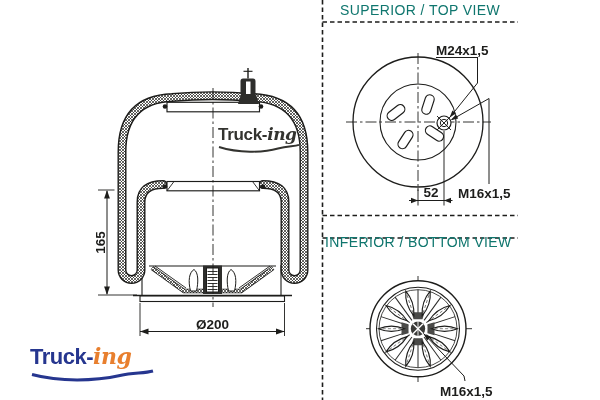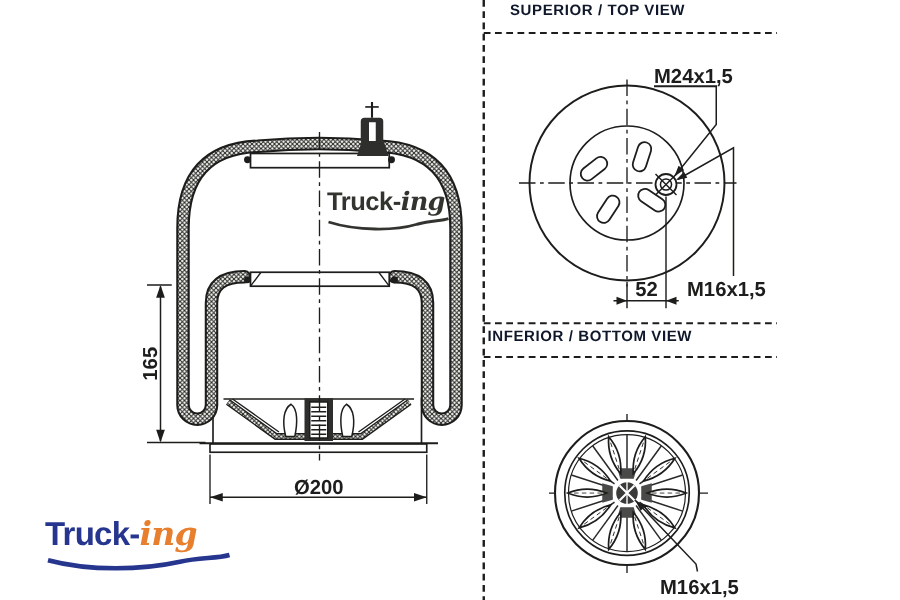--- a/index.html
+++ b/index.html
@@ -1,19 +1,19 @@
 <!DOCTYPE html>
 <html><head>
 <meta charset="utf-8">
 <style>
   html,body{margin:0;padding:0;background:#ffffff;}
   #stage{position:relative;width:600px;height:400px;background:#fff;overflow:hidden;
          font-family:"Liberation Sans", sans-serif;color:#1d1d1b;}
   #lineart{position:absolute;left:0;top:0;}
-  .sec-title{position:absolute;font-weight:bold;font-size:10px;letter-spacing:.4px;color:#0f172a;white-space:nowrap;}
+  .sec-title{position:absolute;font-weight:normal;font-size:14px;letter-spacing:.4px;color:#0f766e;white-space:nowrap;}
   .wm{position:absolute;left:218px;top:126px;color:#33332f;line-height:1;}
   .wm .t1{font-weight:bold;font-size:17px;letter-spacing:-.3px;}
   .wm .t2{font-family:"DejaVu Serif", serif;font-style:italic;font-weight:bold;font-size:17px;letter-spacing:-.5px;}
   .logo{position:absolute;left:30px;top:345px;line-height:1;}
   .logo .t1{font-weight:bold;font-size:22px;letter-spacing:-.5px;color:#26368f;}
   .logo .t2{font-family:"DejaVu Serif", serif;font-style:italic;font-weight:bold;font-size:22px;letter-spacing:-.5px;color:#e87f2e;}
   svg text{font-family:"Liberation Sans", sans-serif;font-weight:bold;fill:#1d1d1b;}
 </style>
 </head>
 <body>
@@ -181,21 +181,21 @@
       <path d="M413,323.7 L423,333.7 M413,333.7 L423,323.7" stroke="#fff" stroke-width="1.4"></path>
       <path d="M418,321 V336.4" stroke="#fff" stroke-width="0.9"></path>
 
       <path d="M423.5,333.5 L464,376 L465,381" stroke="#1d1d1b" stroke-width="1" fill="none"></path>
       <polygon points="423.5,333.5 430.4,337.3 427.1,340.5" fill="#1d1d1b"></polygon>
       <text x="440" y="396" font-size="13.5">M16x1,5</text>
     </g>
   </svg>
 
   <div class="sec-title" style="left:340px;top:2px;">SUPERIOR / TOP VIEW</div>
-  <div class="sec-title" style="left:325px;top:219px;">INFERIOR / BOTTOM VIEW</div>
+  <div class="sec-title" style="left:325px;top:234px;">INFERIOR / BOTTOM VIEW</div>
 
   <div class="wm">
     <span class="t1">Truck-</span><span class="t2">ing</span>
     <svg width="82" height="11" style="display:block;margin-top:0px;">
       <path d="M1,4 C20,10 45,10 60,5.5 C70,2.8 76,3.5 81,1.8" stroke="#33332f" stroke-width="1.9" fill="none"></path>
     </svg>
   </div>
 
   <div class="logo">
     <span class="t1">Truck-</span><span class="t2">ing</span>

